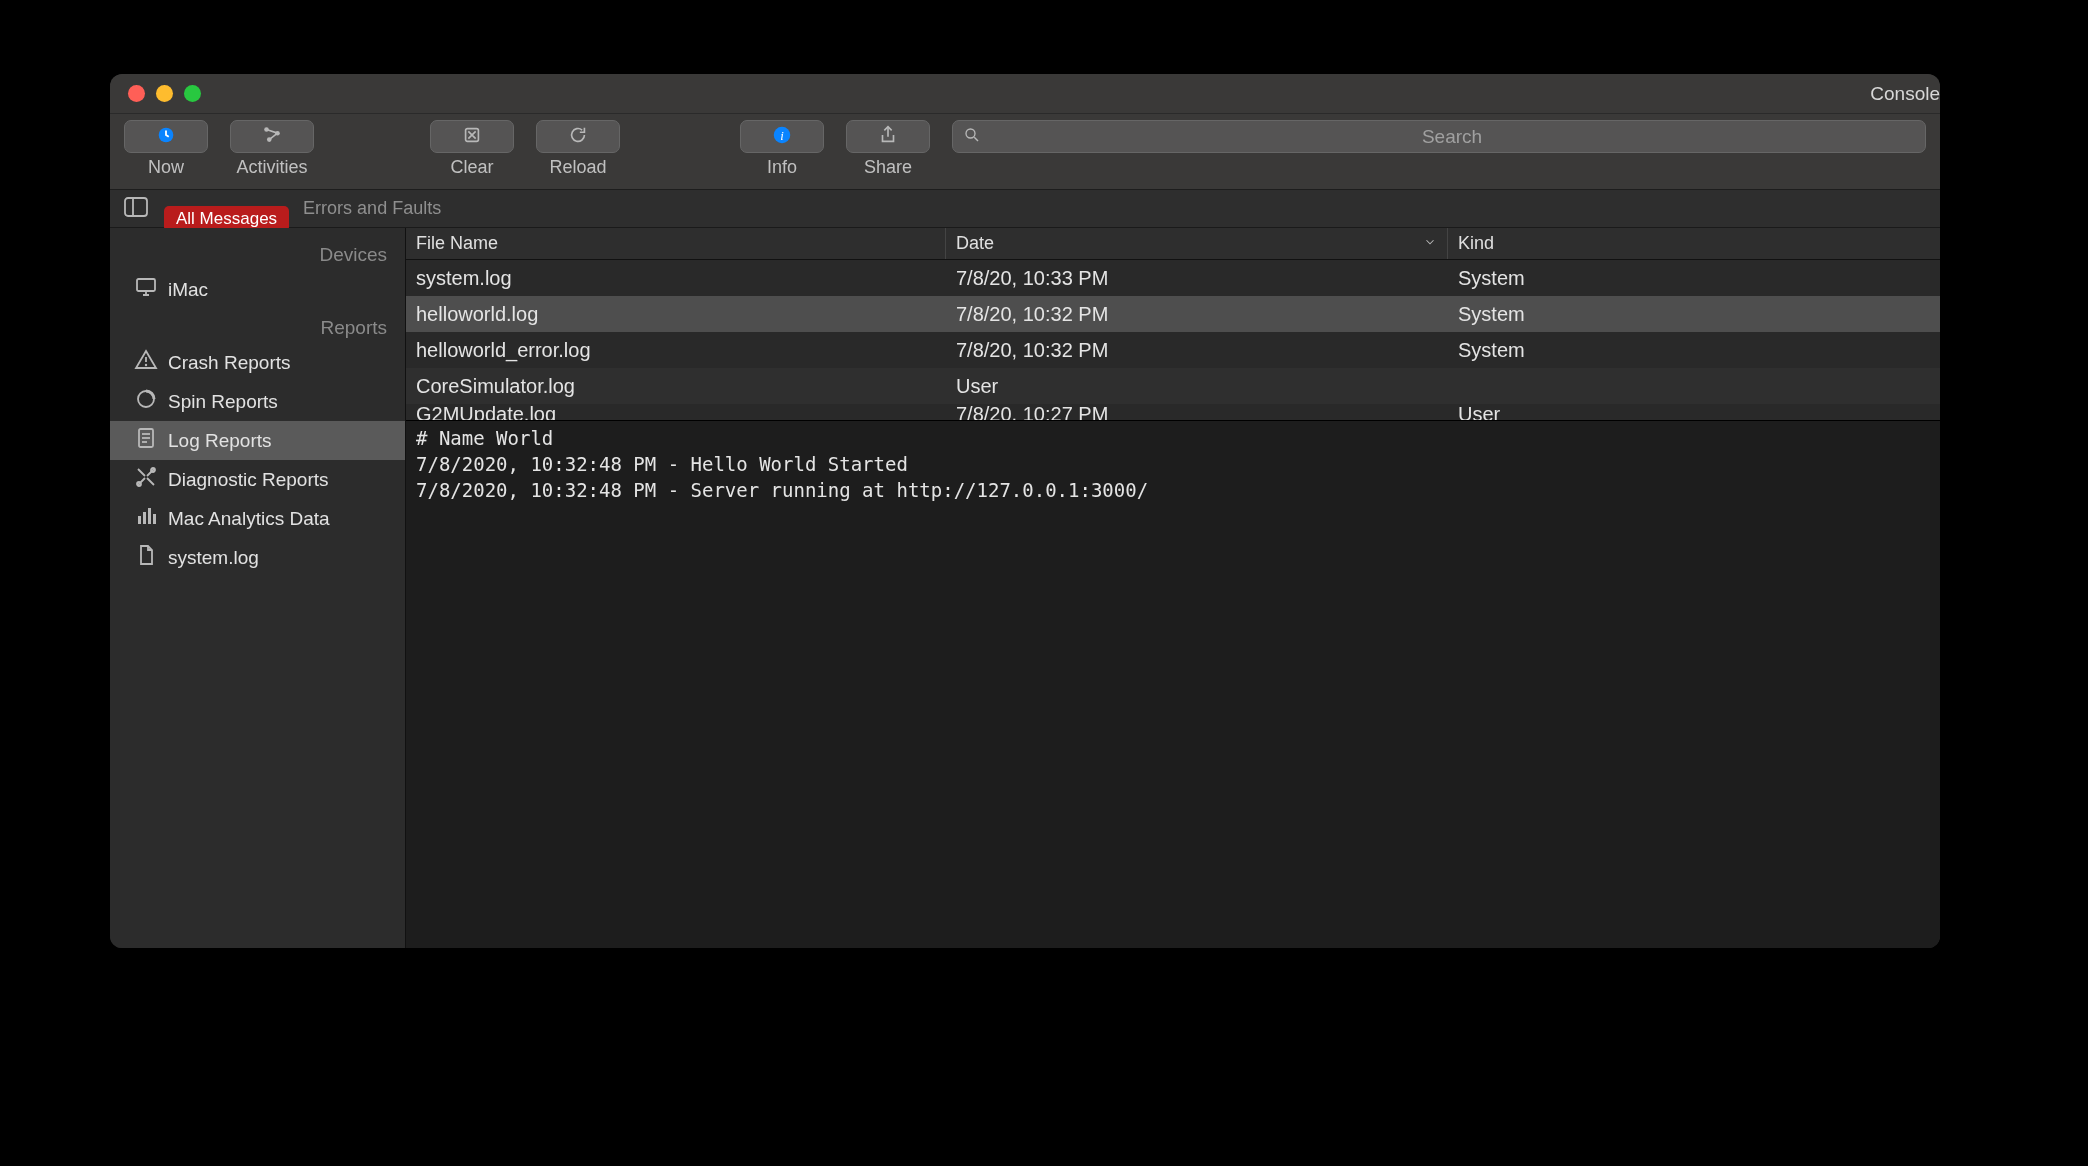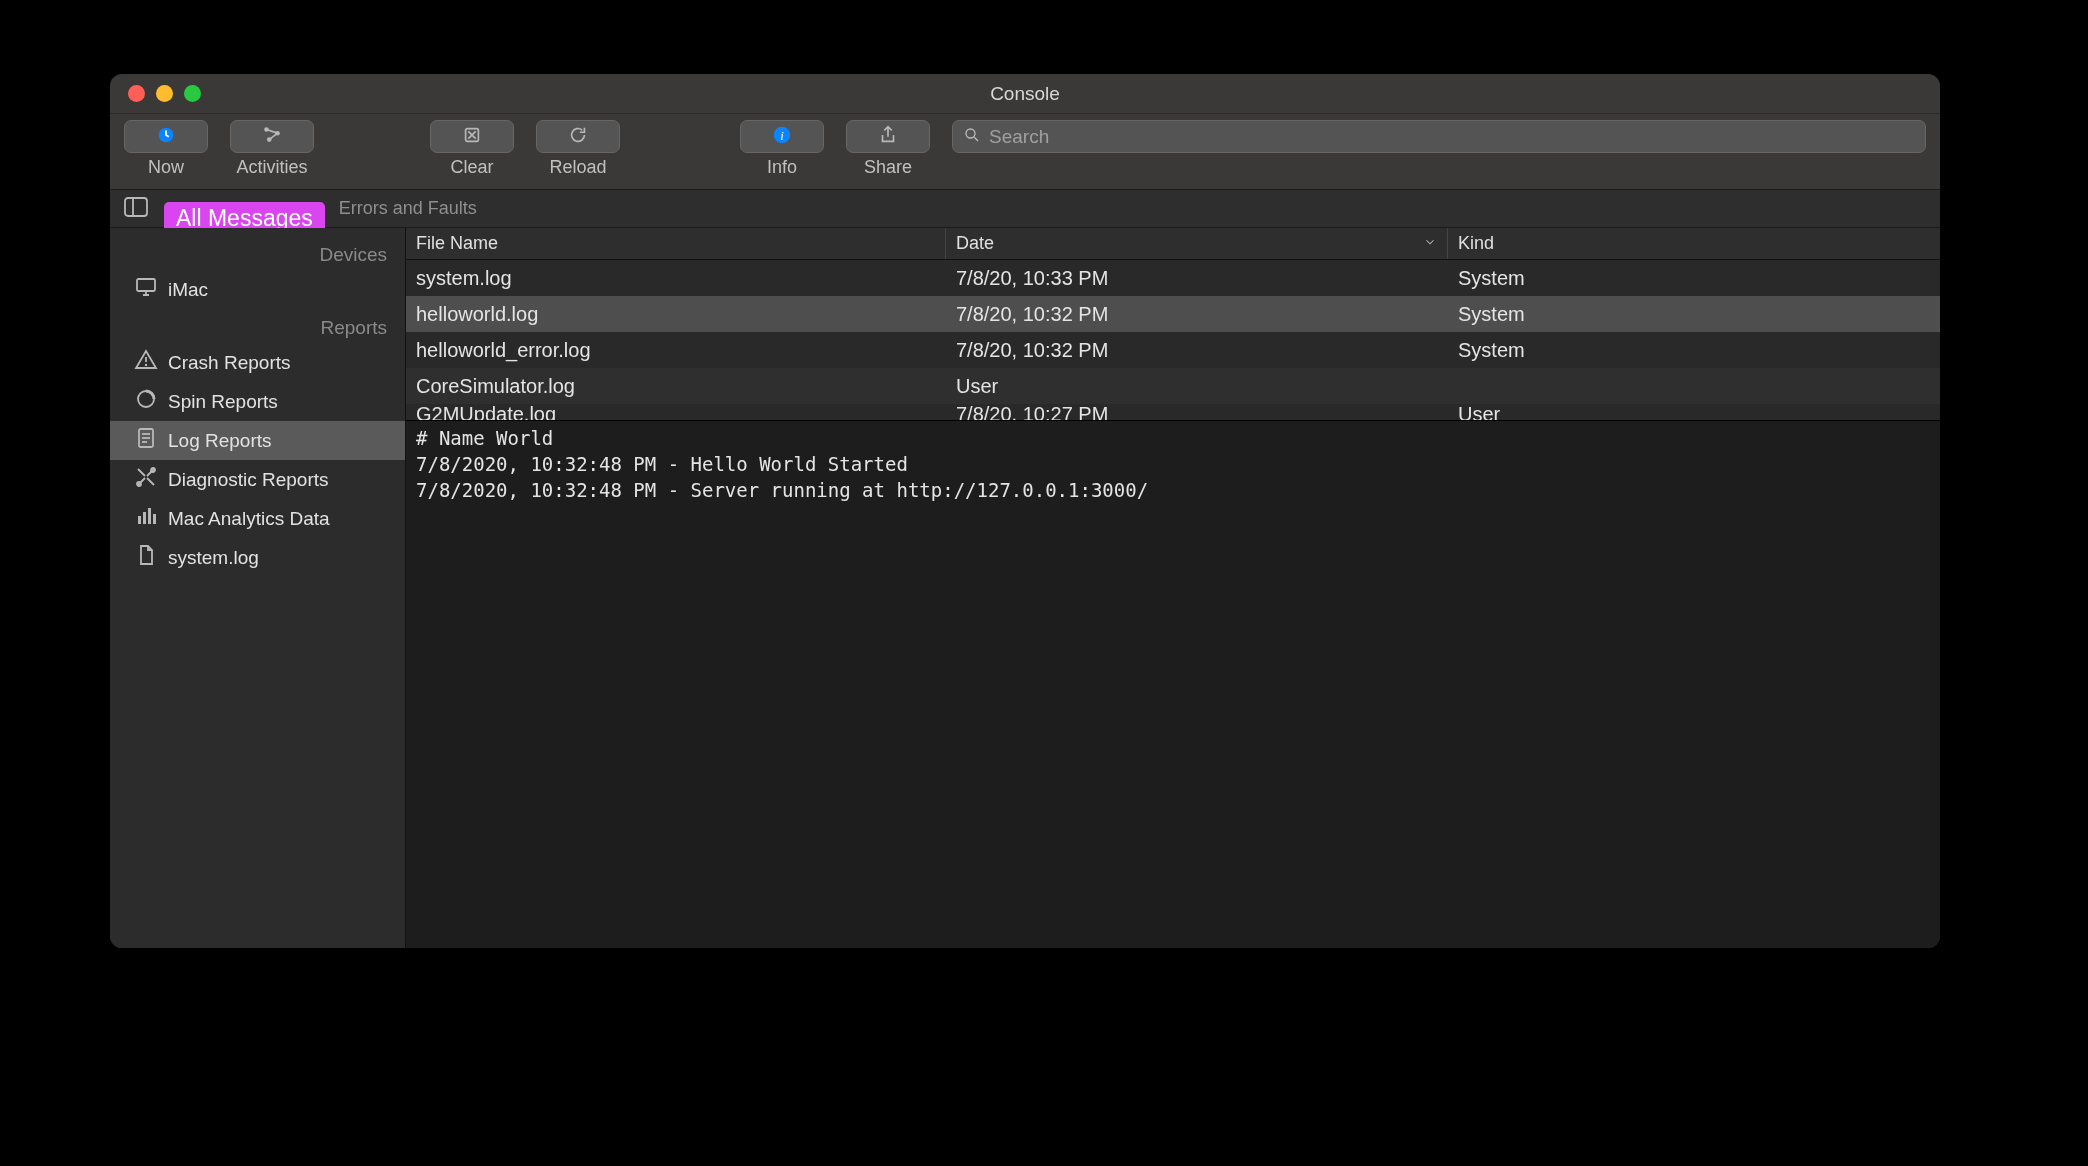--- a/index.html
+++ b/index.html
@@ -31,21 +31,21 @@
     gap: 11px;
     padding-left: 18px;
   }
   .traffic-light { width: 17px; height: 17px; border-radius: 50%; }
   .tl-close { background: #ff5f57; }
   .tl-min   { background: #febc2e; }
   .tl-max   { background: #28c840; }
   .titlebar-title {
     position: absolute;
     left: 0; right: 0;
-    text-align: center;
+    text-align: right;
     color: #d8d8d8;
     font-size: 19px;
     pointer-events: none;
   }
 
   
   .toolbar {
     background: #3a3938;
     height: 76px;
     display: flex;
@@ -90,43 +90,44 @@
     padding: 0 10px;
     gap: 8px;
   }
   .search input {
     background: transparent;
     border: none;
     color: #c8c8c8;
     font-size: 19px;
     flex: 1;
     outline: none;
+    text-align: center;
   }
   .search input::placeholder { color: #a0a0a0; }
 
   
   .filterbar {
     height: 38px;
     background: #2e2e2e;
     display: flex;
     align-items: center;
     padding: 0 12px;
     gap: 14px;
     border-bottom: 1px solid #1a1a1a;
   }
   .filter-sidebar-toggle {
     width: 28px; height: 22px;
     display: flex; align-items: center; justify-content: center;
   }
   .filter-pill {
-    background: #d946ef;
+    background: #b91c1c;
     color: #fff;
     padding: 3px 12px;
     border-radius: 5px;
-    font-size: 23px;
+    font-size: 17px;
     margin-top: 20px;
   }
   .filter-link {
     color: #8f8f8f;
     font-size: 18px;
   }
 
   
   .body {
     flex: 1;

